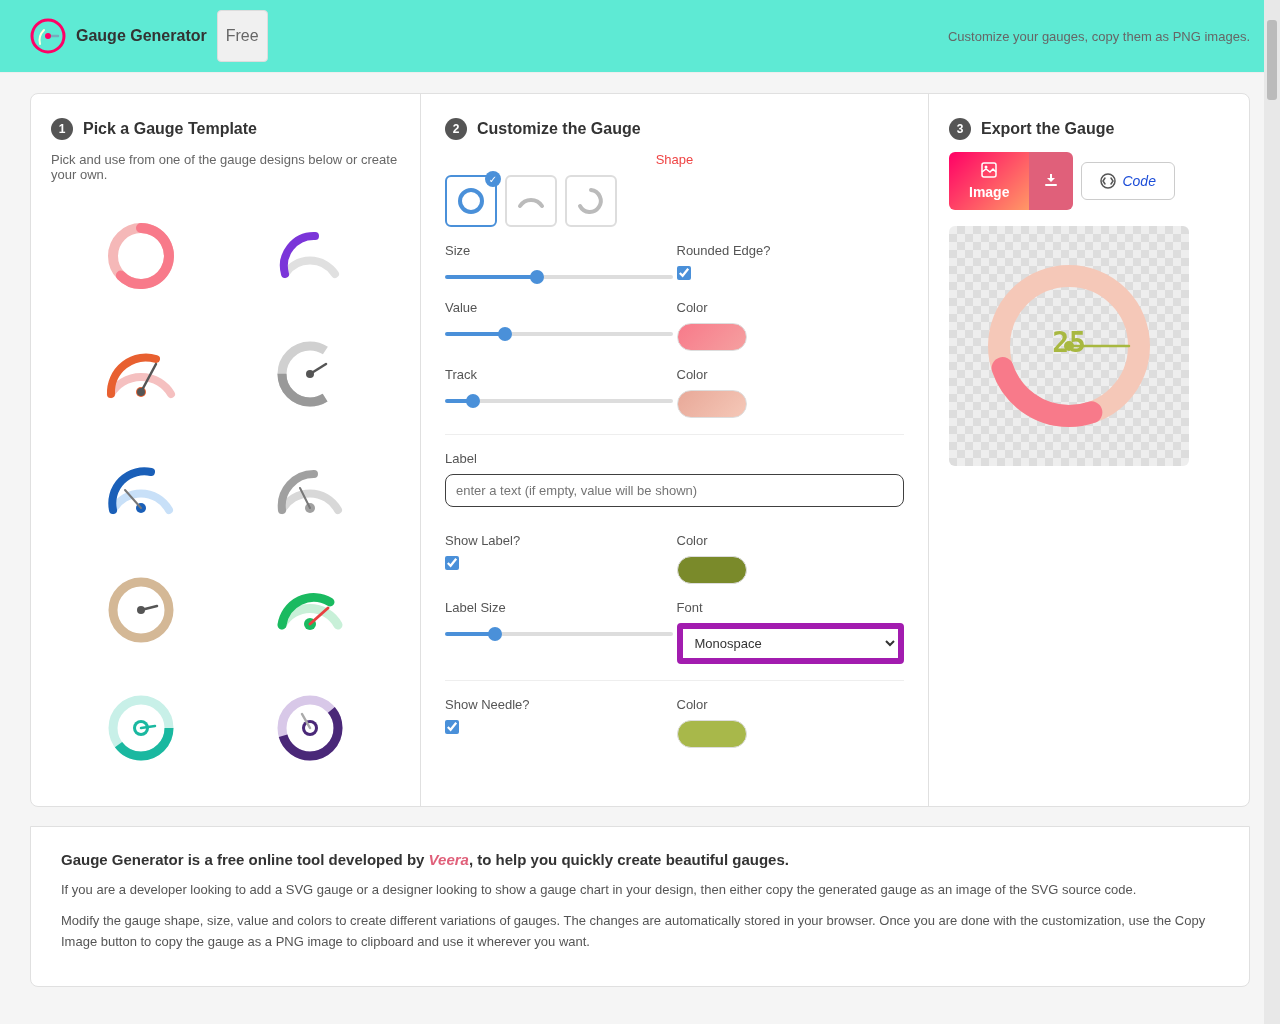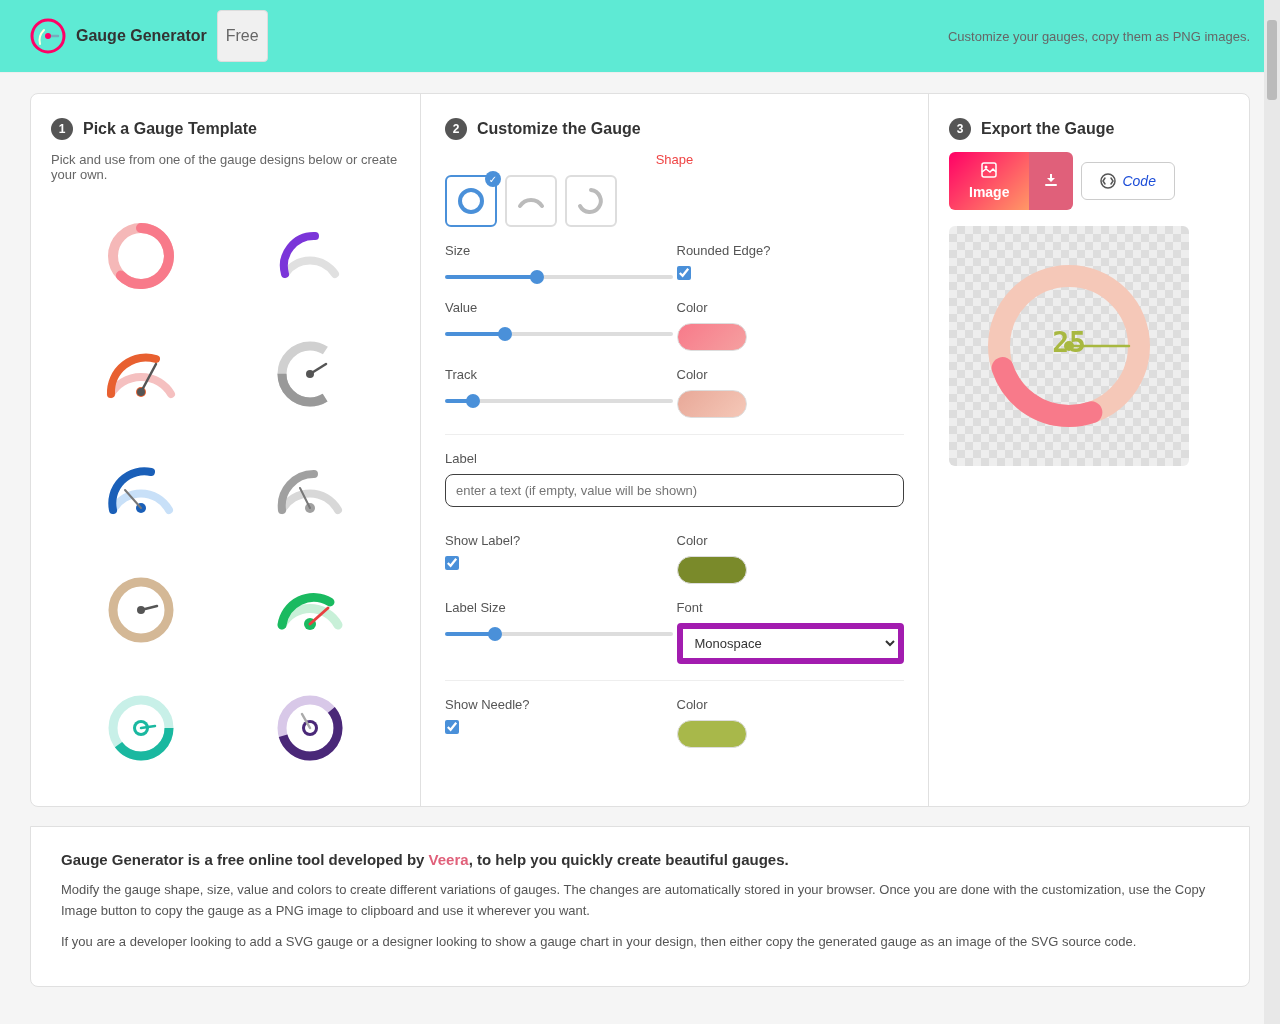--- a/index.html
+++ b/index.html
@@ -213,21 +213,21 @@
       background: white;
       margin: 0 30px 20px;
       border: 1px solid #e0e0e0;
       border-top: none;
       border-radius: 0 0 8px 8px;
       padding: 24px 30px;
       border-top: 1px solid #e0e0e0;
       margin-top: -1px;
     }
     .footer-title { font-weight: 700; font-size: 15px; margin-bottom: 12px; }
-    .footer-title a { color: #e0607a; text-decoration: none; }
+    .footer-title a { color: #e0607a; text-decoration: none; font-style: italic; }
     .footer-para { color: #555; font-size: 13px; line-height: 1.6; margin-bottom: 10px; }
 
     
     .scrollbar-area {
       position: fixed;
       right: 0; top: 0; bottom: 0;
       width: 16px;
       background: #e8e8e8;
     }
     .scrollbar-thumb {
@@ -514,19 +514,19 @@
         <text x="100" y="106" text-anchor="middle" font-size="28" font-family="monospace" font-weight="600" fill="#a8b840">25</text>
       </svg>
     </div>
   </div>
 </div>
 
 <div class="footer-section">
   <p class="footer-title">
     <span>Gauge Generator is a free online tool developed by </span><a href="#">Veera</a><span>, to help you quickly create beautiful gauges.</span>
   </p>
+  <p class="footer-para">If you are a developer looking to add a SVG gauge or a designer looking to show a gauge chart in your design, then either copy the generated gauge as an image of the SVG source code.</p>
   <p class="footer-para">Modify the gauge shape, size, value and colors to create different variations of gauges. The changes are automatically stored in your browser. Once you are done with the customization, use the Copy Image button to copy the gauge as a PNG image to clipboard and use it wherever you want.</p>
-  <p class="footer-para">If you are a developer looking to add a SVG gauge or a designer looking to show a gauge chart in your design, then either copy the generated gauge as an image of the SVG source code.</p>
 </div>
 
 <div class="scrollbar-area">
   <div class="scrollbar-thumb"></div>
 </div>
 
 </body></html>

